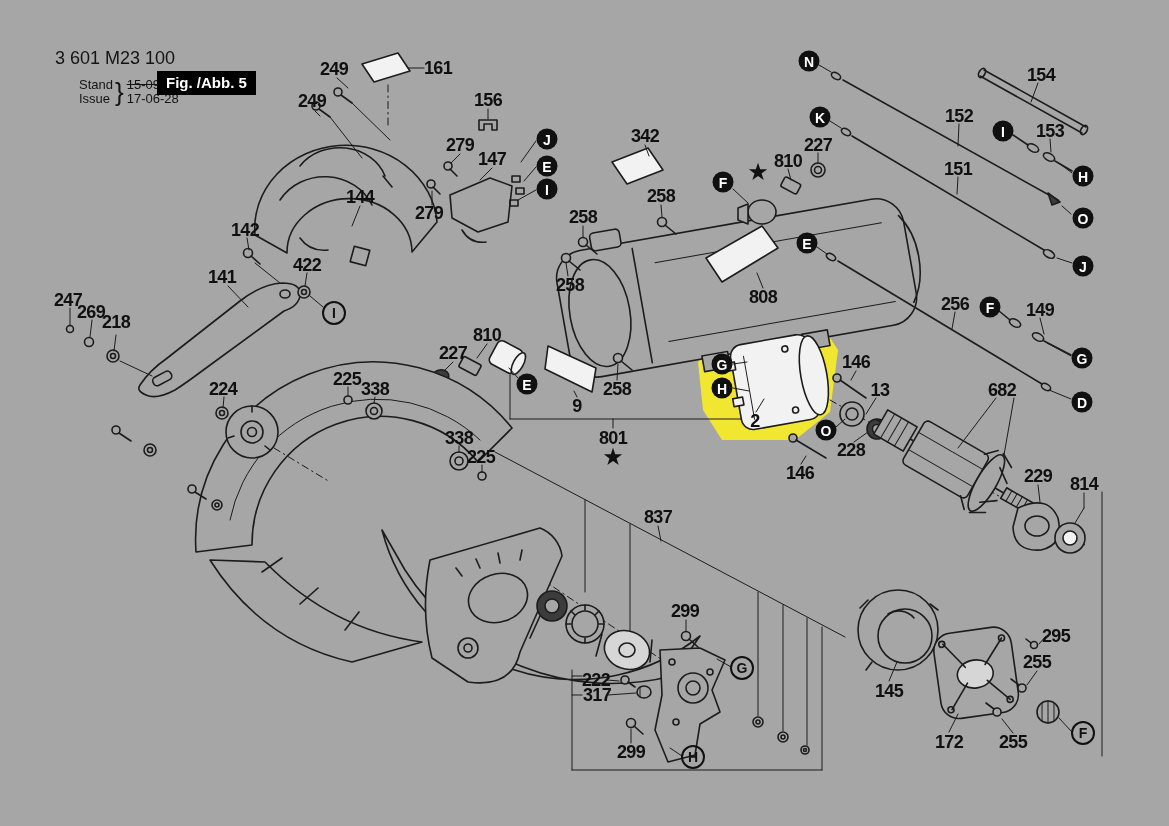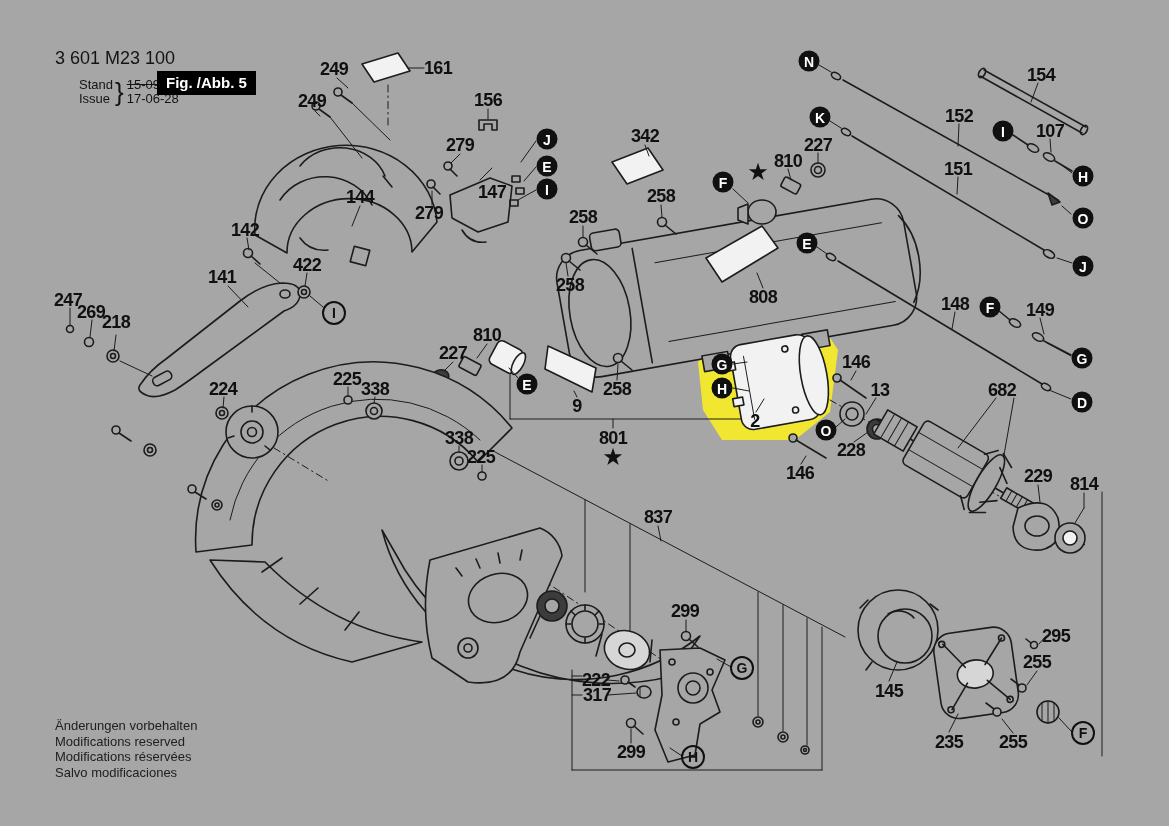--- a/index.html
+++ b/index.html
@@ -470,21 +470,21 @@
       <div class="part-label" style="left: 222px; top: 277px;">141</div>
       <div class="part-label" style="left: 307px; top: 265px;">422</div>
       <div class="part-label" style="left: 68px; top: 300px;">247</div>
       <div class="part-label" style="left: 91px; top: 312px;">269</div>
       <div class="part-label" style="left: 116px; top: 322px; text-align: center;">218</div>
       <div class="part-label" style="left: 334px; top: 69px;">249</div>
       <div class="part-label" style="left: 312px; top: 101px;">249</div>
       <div class="part-label" style="left: 438px; top: 68px;">161</div>
       <div class="part-label" style="left: 488px; top: 100px;">156</div>
       <div class="part-label" style="left: 460px; top: 145px;">279</div>
-      <div class="part-label" style="left: 492px; top: 159px; margin-top: 33px;">147</div>
+      <div class="part-label" style="left: 492px; top: 159px;">147</div>
       <div class="part-label" style="left: 360px; top: 197px;">144</div>
       <div class="part-label" style="left: 429px; top: 213px;">279</div>
       <div class="part-label" style="left: 645px; top: 136px; text-align: right;">342</div>
       <div class="part-label" style="left: 661px; top: 196px;">258</div>
       <div class="part-label" style="left: 583px; top: 217px;">258</div>
       <div class="part-label" style="left: 570px; top: 285px;">258</div>
       <div class="part-label" style="left: 763px; top: 297px;">808</div>
       <div class="part-label" style="left: 788px; top: 161px;">810</div>
       <div class="part-label" style="left: 818px; top: 145px;">227</div>
       <div class="part-label" style="left: 453px; top: 353px;">227</div>
@@ -495,36 +495,36 @@
       <div class="part-label" style="left: 223px; top: 389px;">224</div>
       <div class="part-label" style="left: 347px; top: 379px;">225</div>
       <div class="part-label" style="left: 375px; top: 389px;">338</div>
       <div class="part-label" style="left: 459px; top: 438px;">338</div>
       <div class="part-label" style="left: 481px; top: 457px;">225</div>
       <div class="part-label" style="left: 755px; top: 421px;">2</div>
       <div class="part-label" style="left: 856px; top: 362px;">146</div>
       <div class="part-label" style="left: 880px; top: 390px;">13</div>
       <div class="part-label" style="left: 851px; top: 450px;">228</div>
       <div class="part-label" style="left: 800px; top: 473px;">146</div>
-      <div class="part-label" style="left: 955px; top: 304px;">148</div>
+      <div class="part-label" style="left: 955px; top: 304px;">256</div>
       <div class="part-label" style="left: 1040px; top: 310px;">149</div>
       <div class="part-label" style="left: 1002px; top: 390px;">682</div>
       <div class="part-label" style="left: 1038px; top: 476px;">229</div>
       <div class="part-label" style="left: 1084px; top: 484px; text-align: right;">814</div>
       <div class="part-label" style="left: 1041px; top: 75px;">154</div>
       <div class="part-label" style="left: 959px; top: 116px;">152</div>
-      <div class="part-label" style="left: 1050px; top: 131px;">107</div>
+      <div class="part-label" style="left: 1050px; top: 131px;">153</div>
       <div class="part-label" style="left: 958px; top: 169px;">151</div>
       <div class="part-label" style="left: 658px; top: 517px;">837</div>
       <div class="part-label" style="left: 685px; top: 611px;">299</div>
       <div class="part-label" style="left: 596px; top: 680px;">222</div>
       <div class="part-label" style="left: 597px; top: 695px;">317</div>
       <div class="part-label" style="left: 631px; top: 752px;">299</div>
       <div class="part-label" style="left: 889px; top: 691px;">145</div>
-      <div class="part-label" style="left: 949px; top: 742px;">235</div>
+      <div class="part-label" style="left: 949px; top: 742px;">172</div>
       <div class="part-label" style="left: 1056px; top: 636px;">295</div>
       <div class="part-label" style="left: 1037px; top: 662px;">255</div>
       <div class="part-label" style="left: 1013px; top: 742px;">255</div>
       <div class="callout filled" style="left: 547px; top: 139px;">J</div>
       <div class="callout filled" style="left: 547px; top: 166px;">E</div>
       <div class="callout filled" style="left: 547px; top: 189px;">I</div>
       <div class="callout filled" style="left: 809px; top: 61px;">N</div>
       <div class="callout filled" style="left: 820px; top: 117px;">K</div>
       <div class="callout filled" style="left: 723px; top: 182px;">F</div>
       <div class="callout filled" style="left: 807px; top: 243px;">E</div>
@@ -556,19 +556,13 @@
       </div>
       <div class="brace">}</div>
       <div class="vals">
         <span class="strike" style="display:block">15-09</span>
         <span style="display:block">17-06-28</span>
       </div>
     </div>
   </div>
   <div class="figbox">Fig. /Abb. 5</div>
 
-  <div class="footer">
-    <div>Änderungen vorbehalten</div>
-    <div>Modifications reserved</div>
-    <div>Modifications réservées</div>
-    <div>Salvo modificaciones</div>
-  </div>
 </div>
 
 </body></html>

